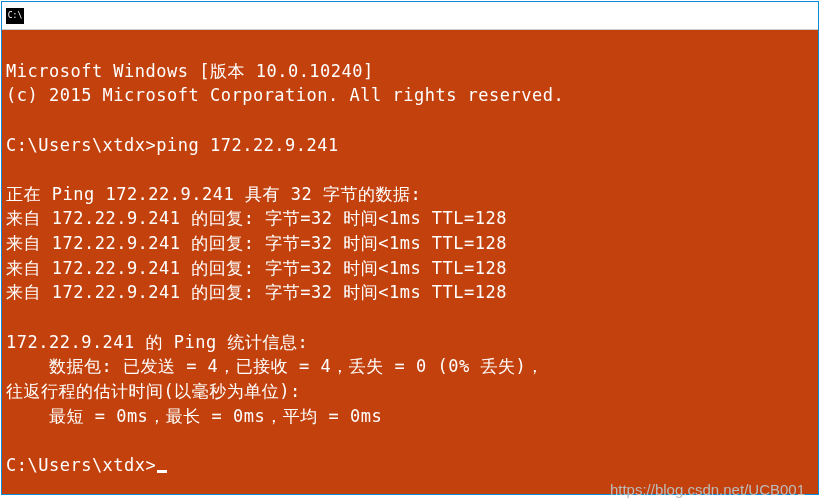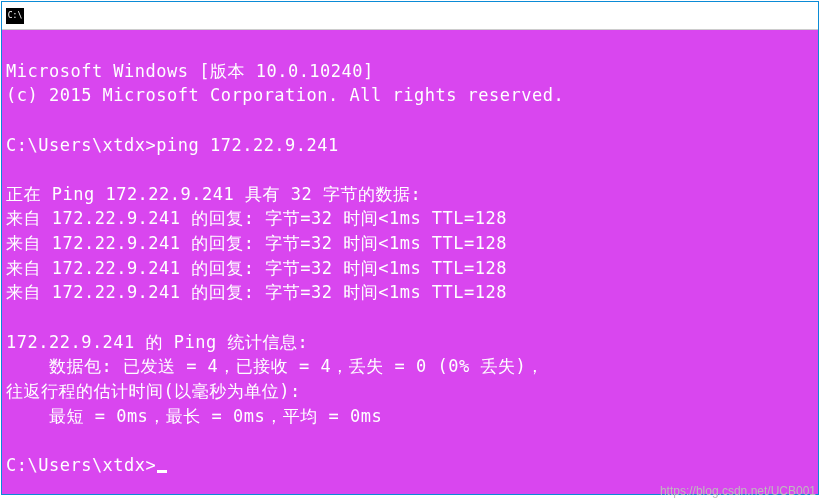--- a/index.html
+++ b/index.html
@@ -38,21 +38,21 @@
       margin-right: 6px;
       display: flex;
       align-items: center;
       justify-content: center;
       color: #fff;
       font-size: 8px;
       font-family: monospace;
     }
     .terminal {
       flex: 1;
-      background: #d946ef;
+      background: #c2410c;
       color: #ffffff;
       padding: 4px 4px;
       font-family: "NSimSun", "SimSun", "Consolas", monospace;
       font-size: 17px;
       line-height: 1.45;
       white-space: pre;
       overflow: hidden;
       letter-spacing: 0.5px;
     }
     .line { white-space: pre; }
@@ -62,23 +62,23 @@
       width: 10px;
       height: 3px;
       background: #fff;
       vertical-align: baseline;
       margin-left: 1px;
       position: relative;
       top: 2px;
     }
     .watermark {
       position: absolute;
-      right: 6px;
+      right: 17px;
       bottom: 2px;
-      font-size: 12px;
+      font-size: 15px;
       font-family: Arial, sans-serif;
       color: #bcbcbc;
       margin-left: 24px;
     }
   </style>
 </head>
 <body>
 
 <div class="window">
   <div class="titlebar">

